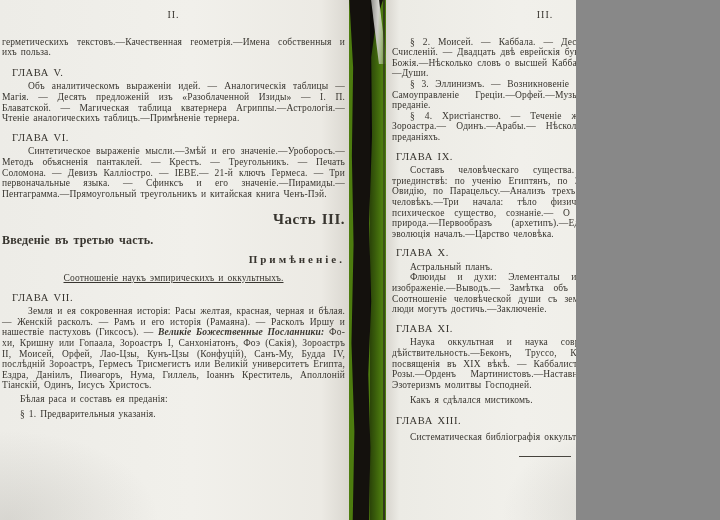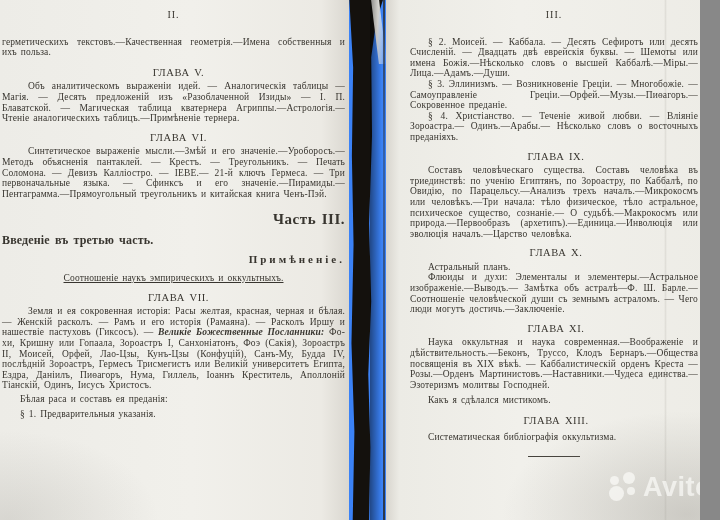--- a/index.html
+++ b/index.html
@@ -1,29 +1,29 @@
 <!DOCTYPE html>
 <html><head>
 <meta charset="utf-8">
 <style>
   html,body{margin:0;padding:0;background:#888;}
   .scan{
-    position:relative;width:700px;height:520px;overflow:hidden;
-    background:#3b82f6;
+    position:relative;width:576px;height:520px;overflow:hidden;
+    background:#4d7c0f;
     font-family:"Liberation Serif","DejaVu Serif",serif;
     color:#38352f;
   }
   
   .page{position:absolute;top:0;height:520px;box-sizing:border-box;}
   .page-left{
     left:0;width:349px;padding:10px 4px 0 2px;
     background:linear-gradient(90deg,#edece7 0%,#f1f0eb 55%,#eceae4 92%,#dad7d0 100%);
   }
   .page-right{
-    left:386px;width:334px;padding:10px 22px 0 24px;
+    left:386px;width:334px;padding:10px 22px 0 6px;
     background:linear-gradient(90deg,#d8d5ce 0%,#ecebe5 4%,#f1f0eb 40%,#edece6 100%);
   }
   
   .crease{position:absolute;top:0;height:520px;width:3px;
     background:linear-gradient(90deg,transparent,rgba(120,115,105,0.12),transparent);}
   .corner-shade{position:absolute;right:0;bottom:0;width:220px;height:110px;
     background:radial-gradient(ellipse at 85% 95%,rgba(150,147,140,0.38),rgba(150,147,140,0) 70%);}
   .vignette-bl{position:absolute;left:0;bottom:0;width:160px;height:90px;
     background:radial-gradient(ellipse at 5% 100%,rgba(140,137,130,0.22),rgba(140,137,130,0) 70%);}
   
@@ -36,21 +36,21 @@
   .page-edge-line{position:absolute;left:37px;top:0;width:2px;height:520px;
     background:linear-gradient(180deg,rgba(40,36,30,0.75),rgba(40,36,30,0.35) 30%,rgba(40,36,30,0.6) 70%,rgba(40,36,30,0.8));}
   .gutter-shadow{position:absolute;left:24px;top:0;width:14px;height:520px;
     background:linear-gradient(90deg,rgba(0,0,0,0.45),rgba(0,0,0,0) 85%);}
   
   .pn{font-size:10px;text-align:center;letter-spacing:1px;}
   .body-txt{font-size:9.5px;line-height:10.6px;text-align:justify;word-spacing:1.4px;letter-spacing:0.15px;}
   p{margin:0;}
   .para{margin-top:3px;text-indent:26px;}
   .para-cont{margin-top:16px;text-indent:0;}
-  .chap{font-size:10.5px;letter-spacing:0.6px;margin-top:9px;text-align:center;text-indent:10px;}
+  .chap{font-size:10.5px;letter-spacing:0.6px;margin-top:9px;text-align:left;text-indent:10px;}
   .chap-wide{margin-top:10px;}
   .single{margin-top:3px;text-indent:18px;text-align:left;}
   .part-title{font-size:15px;font-weight:bold;text-align:right;margin-top:15px;letter-spacing:0.5px;}
   .part-sub{font-size:12px;font-weight:bold;margin-top:10px;word-spacing:2px;}
   .part-sub2{font-size:11px;font-weight:bold;text-align:right;margin-top:8px;letter-spacing:3px;}
   .part-lead{margin-top:9px;text-align:center;text-indent:0;text-decoration:underline;}
   .em-bi{font-weight:bold;font-style:italic;}
   .rp .para{text-indent:18px;}
   .rp .chap{text-indent:4px;}
   .divider{width:52px;height:0;border-top:1.6px solid #45423c;margin:14px auto 0 auto;}

